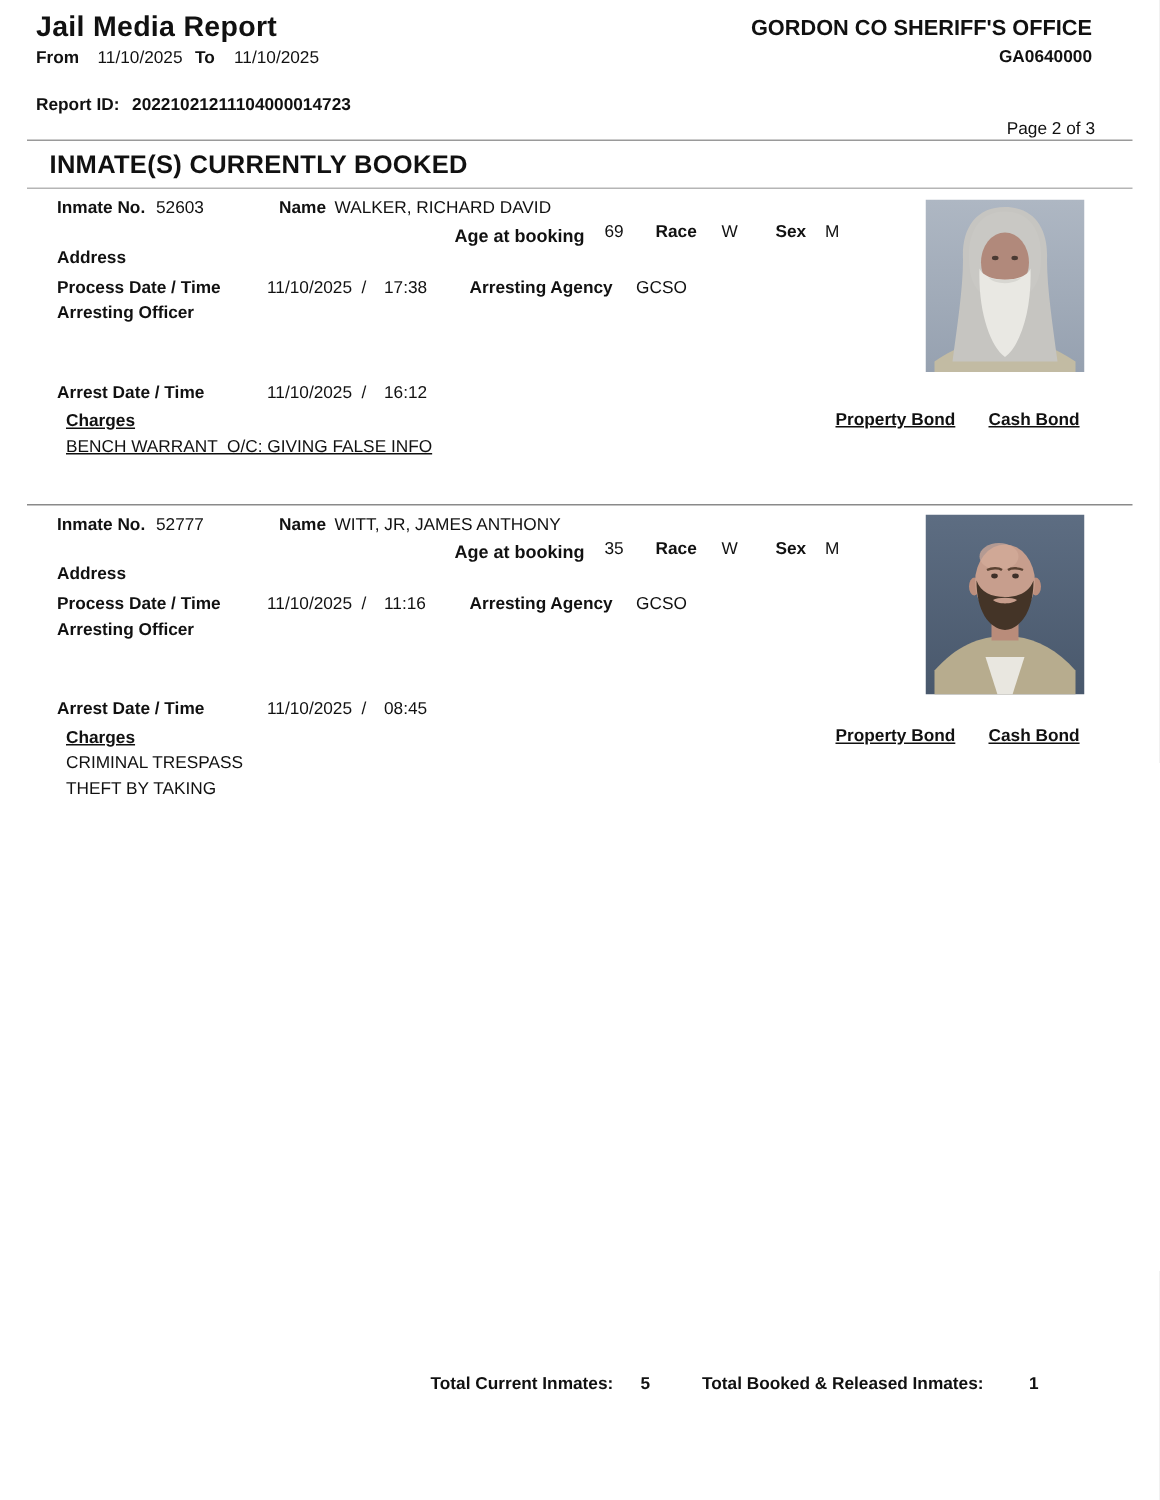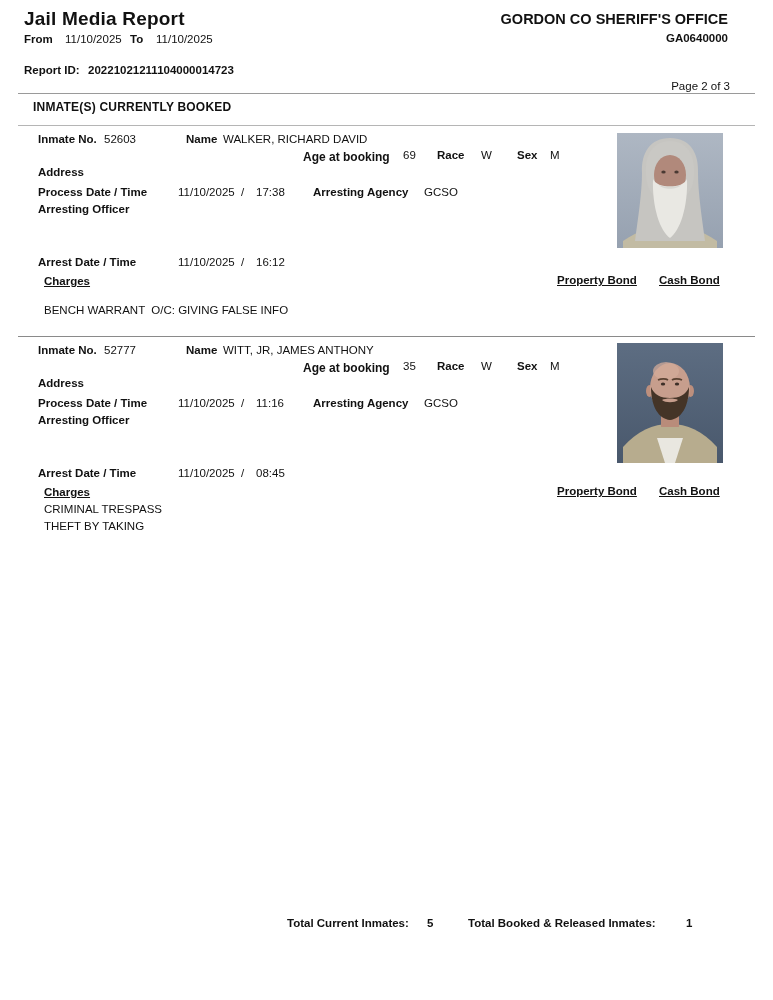--- a/index.html
+++ b/index.html
@@ -13,21 +13,21 @@
   .abs { position:absolute; white-space:nowrap; }
   .b { font-weight:bold; }
   .i { font-style:italic; }
   .u { text-decoration:underline; }
   .t11 { font-size:11.5px; }
   .t10 { font-size:12px; }
   .pre { white-space:pre; }
   .rule { position:absolute; left:18px; right:18px; height:1px; }
   .title { font-size:19px; font-weight:bold; letter-spacing:0.2px; }
   .office { font-size:14.5px; font-weight:bold; }
-  .section-title { font-size:12px; font-weight:bold; letter-spacing:0.2px; }
+  .section-title { font-size:17px; font-weight:bold; letter-spacing:0.2px; }
   .photo { position:absolute; width:106px; }
   .photo svg { display:block; }
 </style>
 </head>
 <body>
 
 <div class="page">
 
   <div class="abs title" style="left:24px; top:8px;">Jail Media Report</div>
   <div class="abs office" style="right:45px; top:11px;">GORDON CO SHERIFF'S OFFICE</div>
@@ -81,21 +81,21 @@
 
     <span class="abs b t11" style="left:38px; top:123px;">Arrest Date / Time</span>
     <span class="abs t11" style="left:178px; top:123px;">11/10/2025</span>
     <span class="abs t11" style="left:241px; top:123px;">/</span>
     <span class="abs t11" style="left:256px; top:123px;">16:12</span>
 
     <span class="abs b t11 u" style="left:44px; top:142px;">Charges</span>
     <span class="abs b t11 u" style="left:557px; top:141px;">Property Bond</span>
     <span class="abs b t11 u" style="left:659px; top:141px;">Cash Bond</span>
 
-    <span class="abs t11 pre" style="left:44px; top:171px;">BENCH WARRANT  O/C: GIVING FALSE INFO</span>
+    <span class="abs t11 pre" style="left:44px; top:159px;text-decoration:underline;">BENCH WARRANT  O/C: GIVING FALSE INFO</span>
 
     <div class="photo" style="left:617px; top:0; height:115px;">
       <svg width="106" height="115" viewBox="0 0 106 115">
         <defs>
           <linearGradient id="bg1" x1="0" y1="0" x2="0" y2="1">
             <stop offset="0" stop-color="#aeb7c3"></stop>
               <stop offset="1" stop-color="#96a1b0"></stop>
           </linearGradient>
         </defs>
         <rect width="106" height="115" fill="url(#bg1)"></rect>

